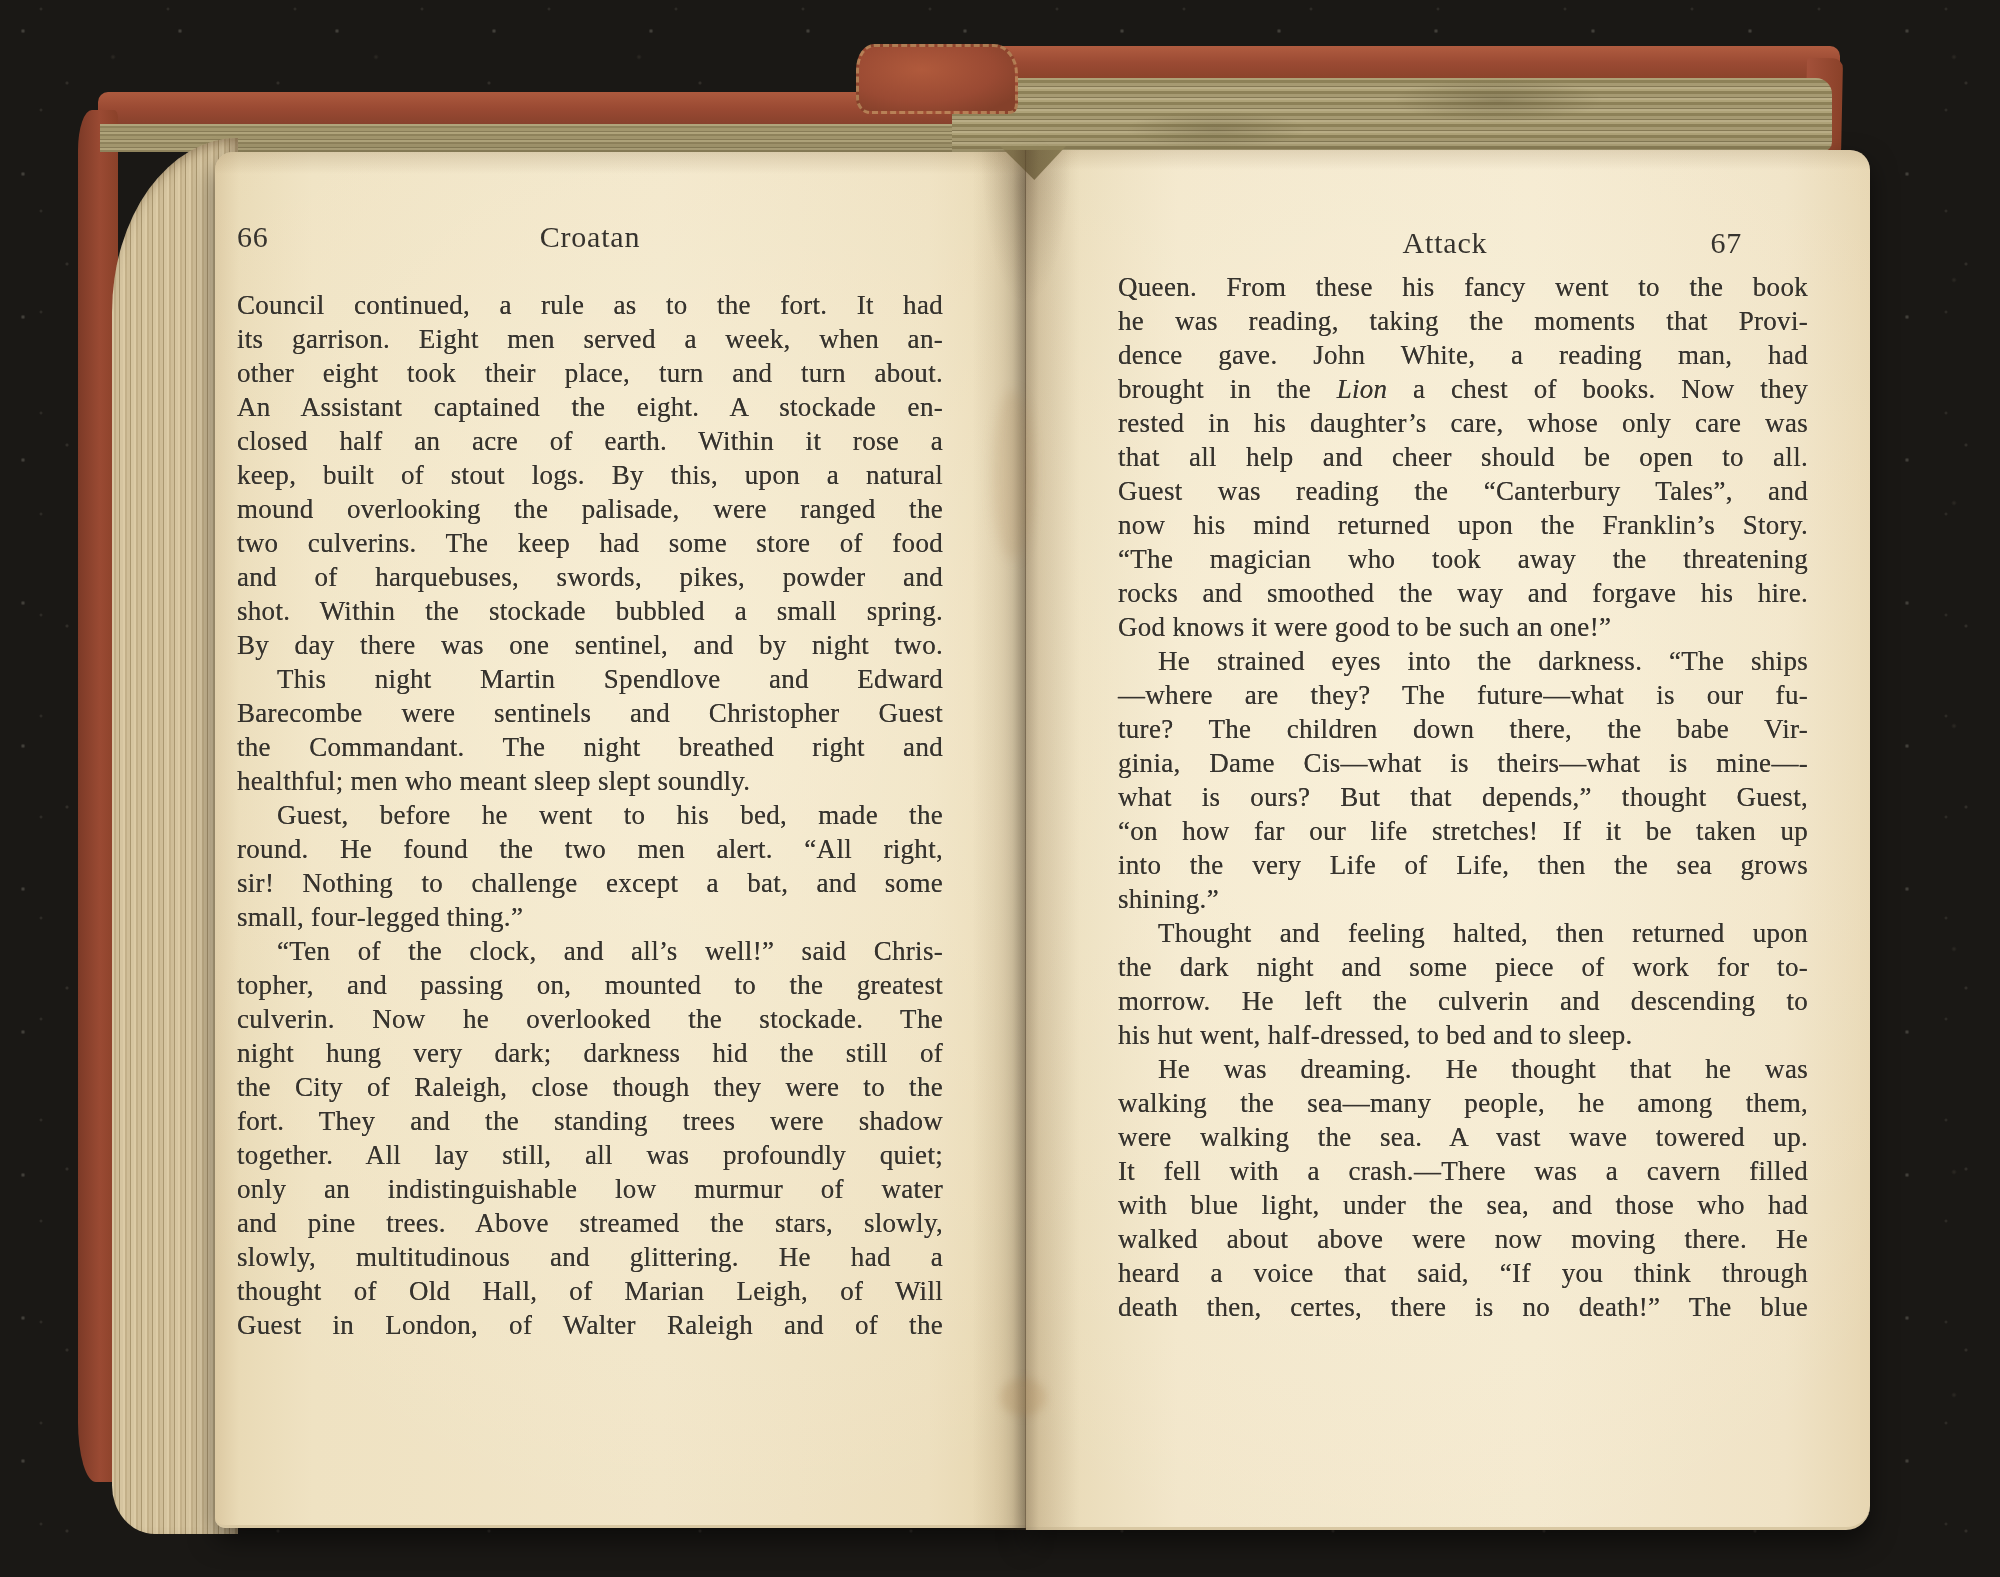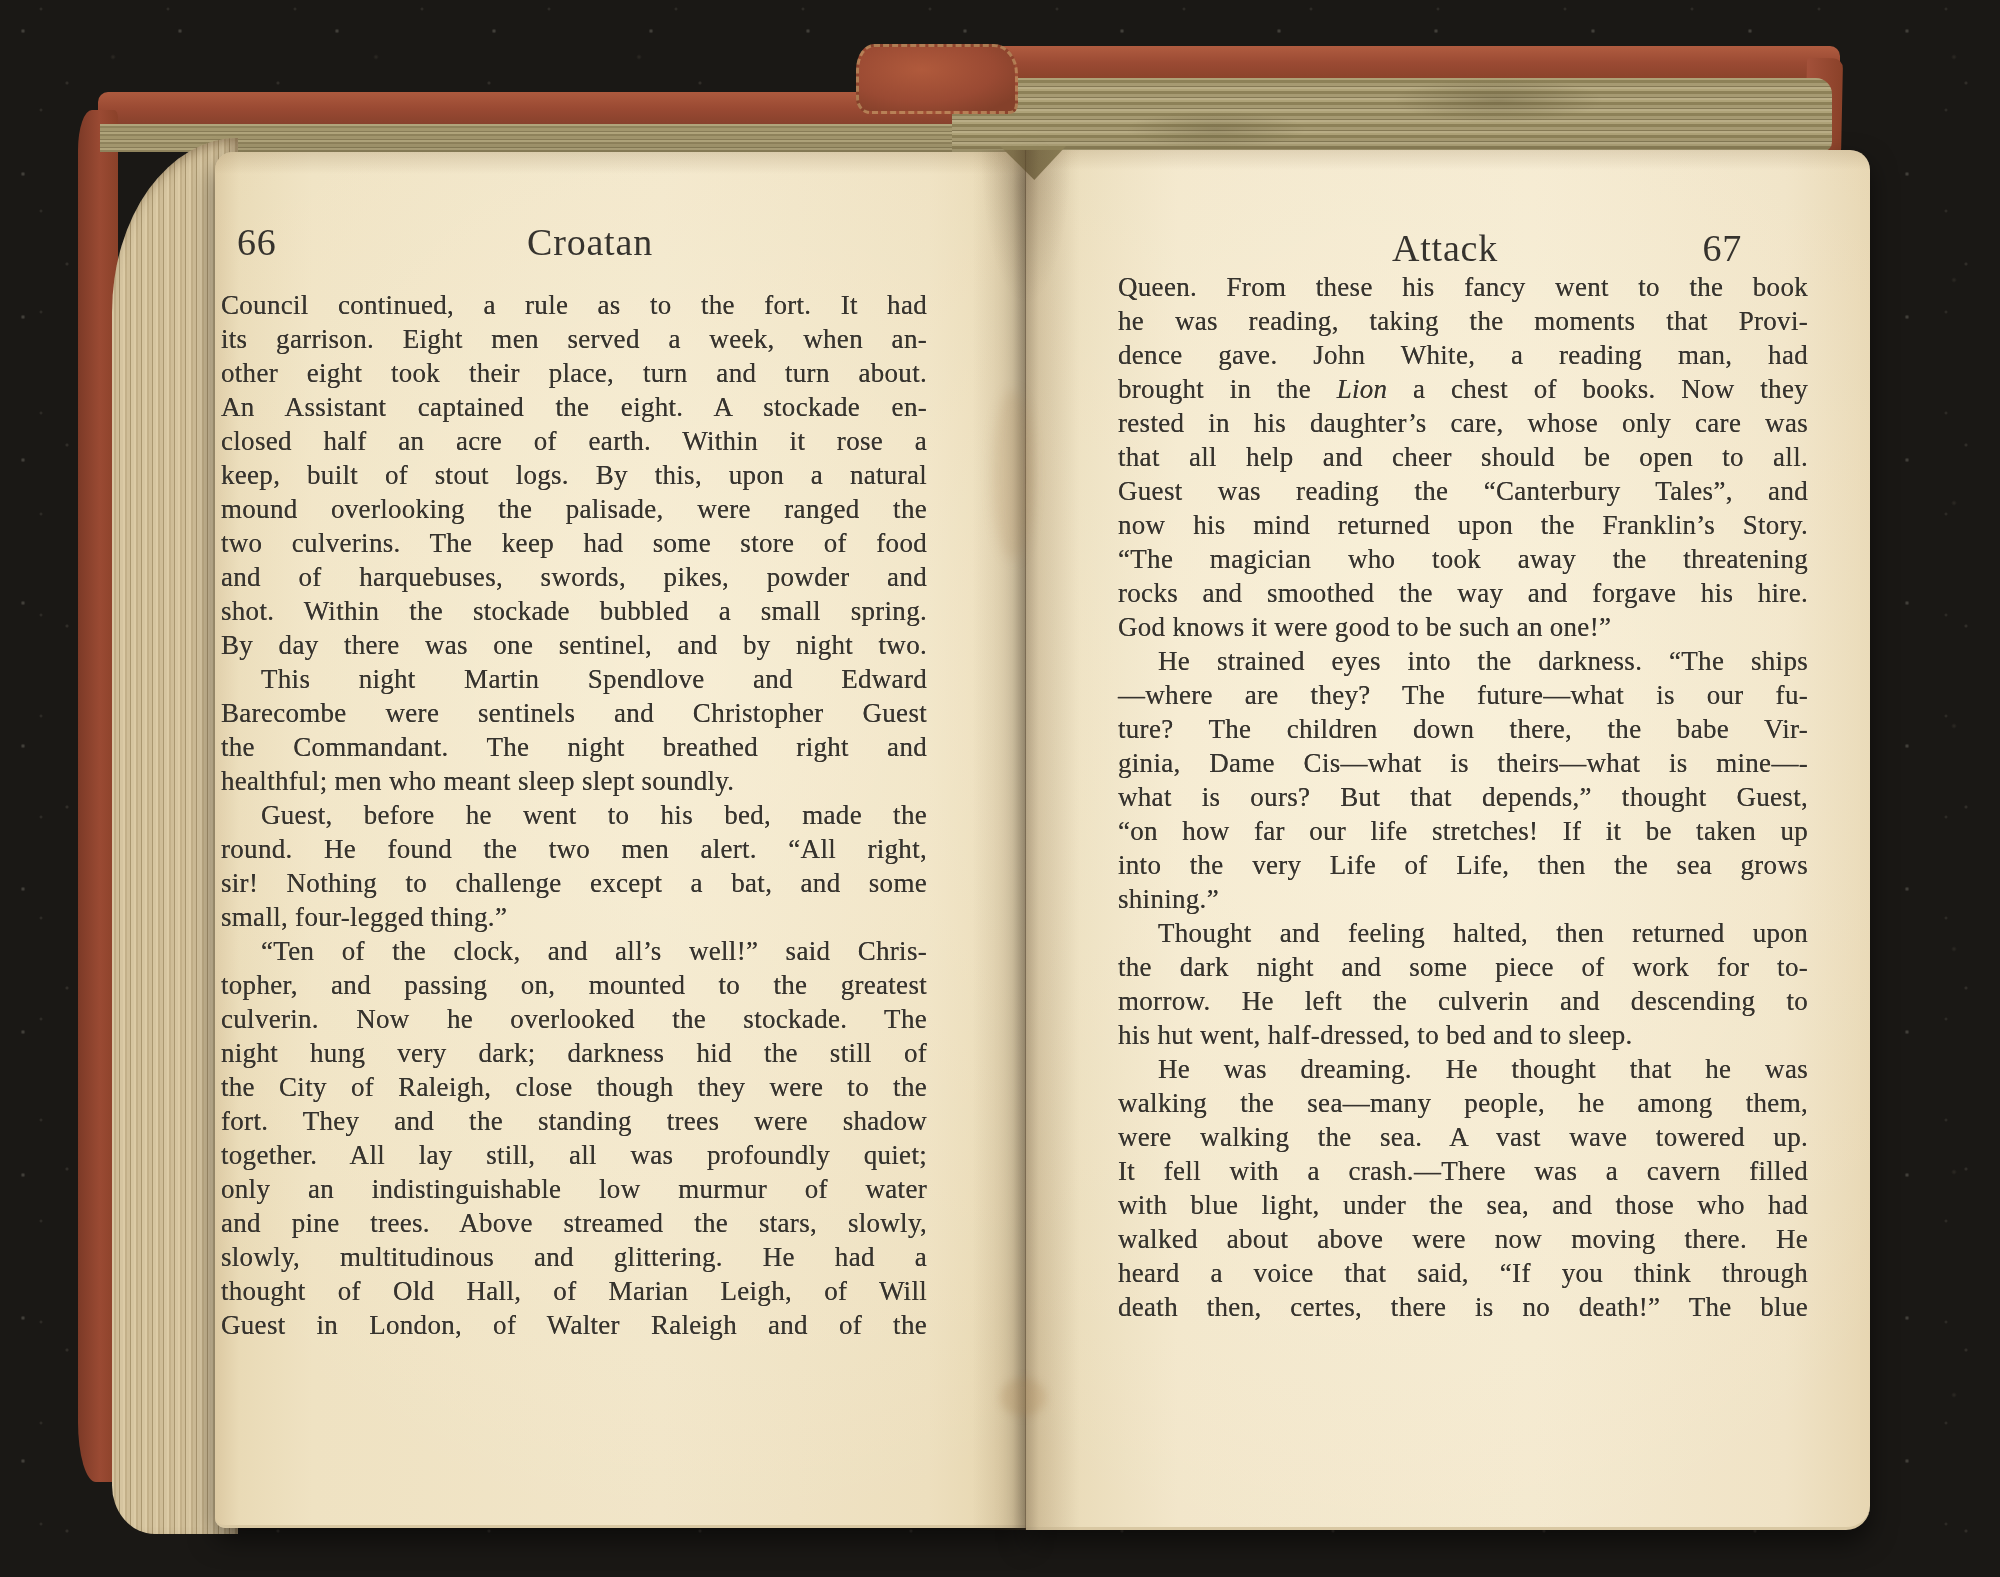--- a/index.html
+++ b/index.html
@@ -140,40 +140,40 @@
     left: 1000px; top: 1378px; width: 46px; height: 38px;
     background: rgba(165,125,75,.22);
     border-radius: 50%;
     filter: blur(4px);
     z-index: 6;
   }
 
   
   .page-header {
     position: absolute;
-    font-size: 38px;
+    font-size: 30px;
     letter-spacing: 0.8px;
     height: 40px;
   }
   .page-left .page-header { left: 22px; top: 68px; width: 706px; }
   .page-right .page-header { left: 74px; top: 76px; width: 690px; }
   .folio-left { position: absolute; left: 0; top: 0; }
   .head-center {
     position: absolute; left: 50%; top: 0; transform: translateX(-50%);
   }
   .folio-right { position: absolute; right: 48px; top: 0; }
 
   .page-body {
     position: absolute;
     font-size: 27px;
     line-height: 34px;
     letter-spacing: 0.3px;
     text-shadow: 0 0 0.4px rgba(54,51,46,.8);
   }
-  .page-left .page-body { left: 6px; top: 136px; width: 706px; }
+  .page-left .page-body { left: 22px; top: 136px; width: 706px; }
   .page-right .page-body { left: 92px; top: 120px; width: 690px; }
 
   .line { text-align: justify; text-align-last: justify; }
   .line.end { text-align-last: left; }
   .line.indent { text-indent: 40px; }
 </style>
 </head>
 <body>
 
 <div class="scene">

